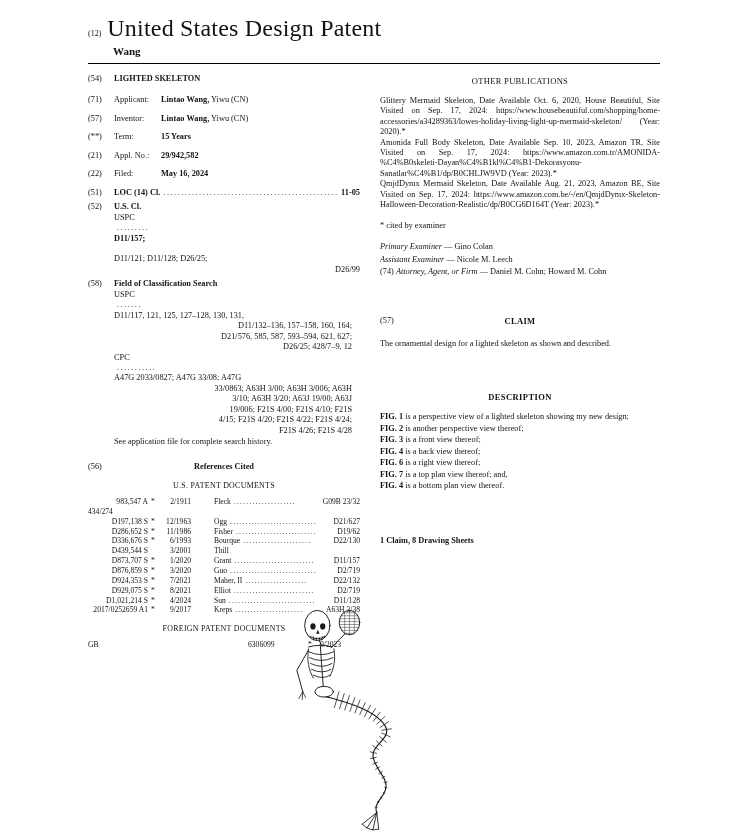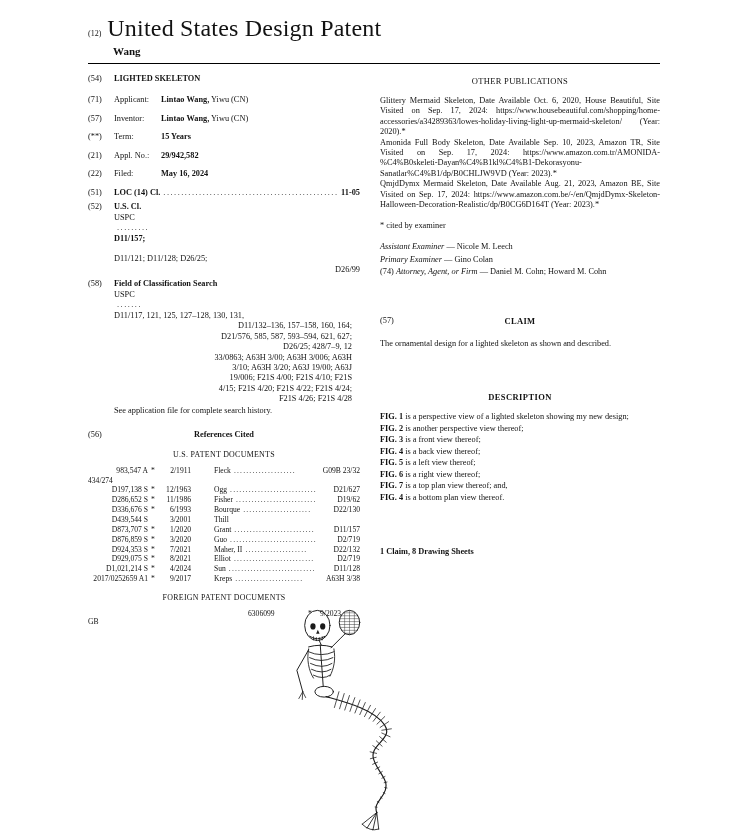--- a/index.html
+++ b/index.html
@@ -50,21 +50,21 @@
   .ref-table { font-size:7.6px; line-height:1.3; }
   .ref-row { display:flex; align-items:flex-start; }
   .r-num { width:60px; flex:none; text-align:right; }
   .r-star { width:10px; flex:none; text-align:center; }
   .r-date { width:33px; flex:none; text-align:right; margin-right:7px; }
   .r-name { flex:none;padding-left:16px; }
   .r-dots { flex:1; overflow:hidden; white-space:nowrap; letter-spacing:1.2px; margin:0 3px; }
   .r-cls { flex:none; }
   .ref-cont { text-align:left; }
   .foreign-row { display:flex; font-size:7.6px; margin-top:2px; }
-  .fr-country { width:160px; flex:none;margin-top:8px; }
+  .fr-country { width:160px; flex:none; }
   .fr-num { width:52px; flex:none; }
   .fr-star { width:20px; flex:none; text-align:center; }
 
   
   .rc-head { text-align:center; font-size:8.5px; letter-spacing:.3px; margin:2px 0 9px; }
   .pub { text-align:justify; }
   .cited { margin-top:10px; }
   .exam { margin-top:11px; }
   .exam div { margin-bottom:2px; }
   .f74 { margin-top:2px; text-align:justify; }
@@ -159,20 +159,25 @@
           <span class="b">Field of Classification Search</span>
         </div>
         <div class="row ind">
           <span>USPC</span>
           <span class="dots-inline">.......</span>
           <span>D11/117, 121, 125, 127–128, 130, 131,</span>
         </div>
         <div class="cont">D11/132–136, 157–158, 160, 164;</div>
         <div class="cont">D21/576, 585, 587, 593–594, 621, 627;</div>
         <div class="cont">D26/25; 428/7–9, 12</div>
+        <div class="row ind">
+          <span>CPC</span>
+          <span class="dots-inline">...........</span>
+          <span>A47G 2033/0827; A47G 33/08; A47G</span>
+        </div>
         <div class="cont">33/0863; A63H 3/00; A63H 3/006; A63H</div>
         <div class="cont">3/10; A63H 3/20; A63J 19/00; A63J</div>
         <div class="cont">19/006; F21S 4/00; F21S 4/10; F21S</div>
         <div class="cont">4/15; F21S 4/20; F21S 4/22; F21S 4/24;</div>
         <div class="cont">F21S 4/26; F21S 4/28</div>
         <div class="note-line">See application file for complete search history.</div>
       </div>
 
       <div class="refs-head">
         <span class="fcode">(56)</span>
@@ -283,37 +288,36 @@
 
     <div class="col-right">
       <div class="rc-head">OTHER PUBLICATIONS</div>
       <div class="pub">Glittery Mermaid Skeleton, Date Available Oct. 6, 2020, House Beautiful, Site Visited on Sep. 17, 2024: https://www.housebeautiful.com/shopping/home-accessories/a34289363/lowes-holiday-living-light-up-mermaid-skeleton/ (Year: 2020).*</div>
       <div class="pub">Amonida Full Body Skeleton, Date Available Sep. 10, 2023, Amazon TR, Site Visited on Sep. 17, 2024: https://www.amazon.com.tr/AMONIDA-%C4%B0skeleti-Dayan%C4%B1kl%C4%B1-Dekorasyonu-Sanatlar%C4%B1/dp/B0CHLJW9VD (Year: 2023).*</div>
       <div class="pub">QmjdDymx Mermaid Skeleton, Date Available Aug. 21, 2023, Amazon BE, Site Visited on Sep. 17, 2024: https://www.amazon.com.be/-/en/QmjdDymx-Skeleton-Halloween-Decoration-Realistic/dp/B0CG6D164T (Year: 2023).*</div>
 
       <div class="cited">* cited by examiner</div>
 
       <div class="exam">
+        <div><span class="i">Primary Examiner</span> <span>— Gino Colan</span></div>
         <div><span class="i">Assistant Examiner</span> <span>— Nicole M. Leech</span></div>
-        <div><span class="i">Primary Examiner</span> <span>— Gino Colan</span></div>
         <div class="f74"><span>(74)</span> <span class="i">Attorney, Agent, or Firm</span> <span>— Daniel M. Cohn; Howard M. Cohn</span></div>
       </div>
 
       <div class="claim-row">
         <span class="fcode">(57)</span>
         <span class="claim-title">CLAIM</span>
       </div>
       <div class="claim-text">The ornamental design for a lighted skeleton as shown and described.</div>
 
       <div class="desc-head">DESCRIPTION</div>
       <div class="fig-line"><span class="b">FIG. 1</span><span> is a perspective view of a lighted skeleton showing my new design;</span></div>
       <div class="fig-line"><span class="b">FIG. 2</span><span> is another perspective view thereof;</span></div>
       <div class="fig-line"><span class="b">FIG. 3</span><span> is a front view thereof;</span></div>
       <div class="fig-line"><span class="b">FIG. 4</span><span> is a back view thereof;</span></div>
-      <div class="fig-line"><span class="b">FIG. 5</span><span> is a left view thereof;</span></div>
       <div class="fig-line"><span class="b">FIG. 6</span><span> is a right view thereof;</span></div>
       <div class="fig-line"><span class="b">FIG. 7</span><span> is a top plan view thereof; and,</span></div>
       <div class="fig-line"><span class="b">FIG. 4</span><span> is a bottom plan view thereof.</span></div>
 
       <div class="sheets">1 Claim, 8 Drawing Sheets</div>
     </div>
   </div>
 
   <svg class="figure" viewBox="0 0 172 232" xmlns="http://www.w3.org/2000/svg">
     <g stroke="#1b1b1b" stroke-width="1" fill="none" stroke-linecap="round">

